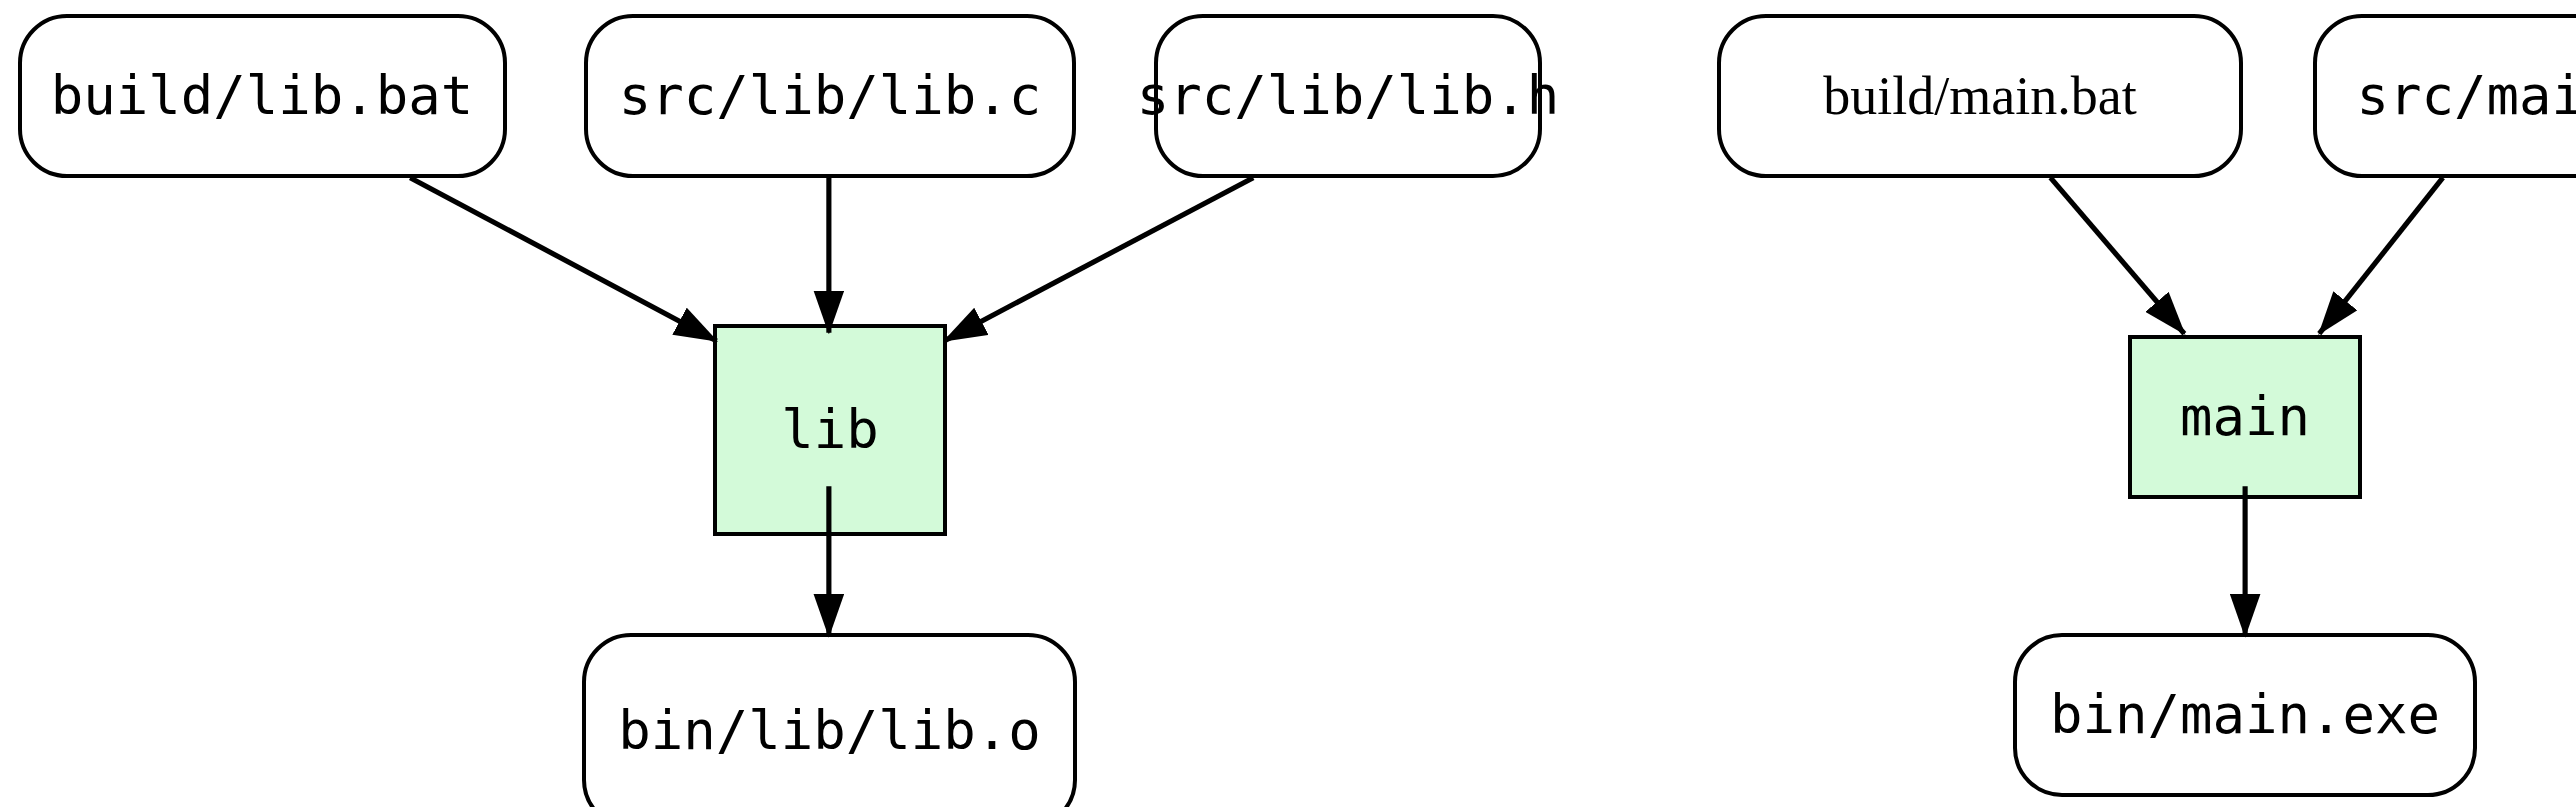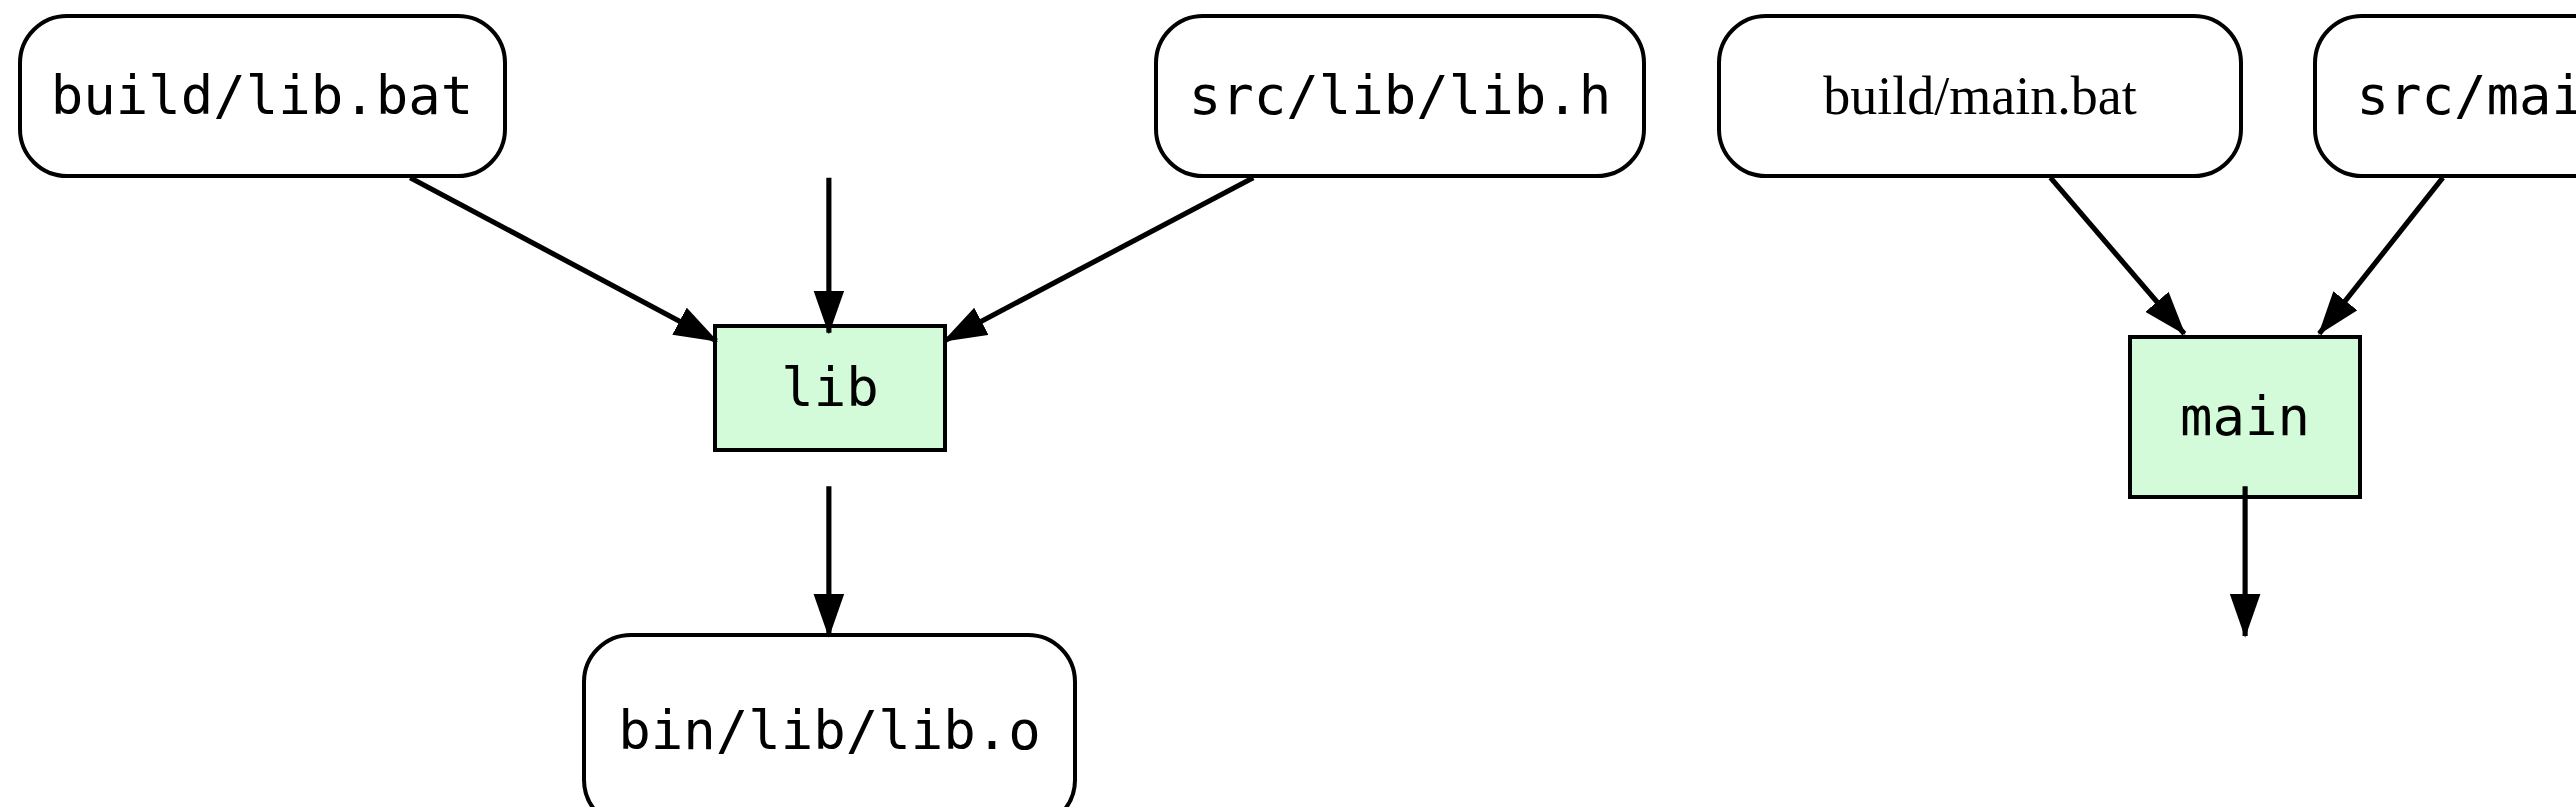--- a/index.html
+++ b/index.html
@@ -52,45 +52,51 @@
 </style>
 </head>
 <body>
 
 <div class="canvas">
 
   <div class="node file" style="left:17.5px;   top:14.4px;   width:489px;  height:164px;">
     <span>build/lib.bat</span>
   </div>
 
+  <div class="node file" style="left:584px; top:14.4px;   width:492px;  height:164px;">
+    <span>src/lib/lib.c</span>
+  </div>
 
-  <div class="node file" style="left:1154px; top:14.4px;   width:492px;  height:164px;">
+  <div class="node file" style="left:1154px; top:14.4px;   width:388px;  height:164px;">
     <span>src/lib/lib.h</span>
   </div>
 
-  <div class="node task" style="left:713px; top:324px;  width:234px;  height:128px;">
+  <div class="node task" style="left:713px; top:324px;  width:234px;  height:212px;">
     <span>lib</span>
   </div>
 
   <div class="node file" style="left:582px; top:633px; width:495px;  height:196px;">
     <span>bin/lib/lib.o</span>
   </div>
 
   <div class="node file" style="left:1717px; top:14.4px;   width:526px; height:164px;font-family:Liberation Serif, serif;">
     <span>build/main.bat</span>
   </div>
 
   <div class="node file" style="left:2313px; top:14.4px;   width:412px;  height:164px;">
     <span>src/main.c</span>
   </div>
 
   <div class="node task" style="left:2128px; top:335px;  width:234px;  height:164px;">
     <span>main</span>
   </div>
 
+  <div class="node file" style="left:2013px; top:633px; width:464px;  height:164px;">
+    <span>bin/main.exe</span>
+  </div>
 
   <svg class="edge-layer" viewBox="0 0 5300 1567">
     <defs>
       <marker id="arrow" viewBox="0 0 10 7" refX="9.6" refY="3.5" markerWidth="8.5" markerHeight="6" orient="auto" markerUnits="strokeWidth">
         <path d="M0,0 L10,3.5 L0,7 Z"></path>
       </marker>
     </defs>
 
     <line x1="795" y1="345" x2="1390" y2="662" marker-end="url(#arrow)"></line>
     <line x1="1608" y1="345" x2="1608" y2="646" marker-end="url(#arrow)"></line>

